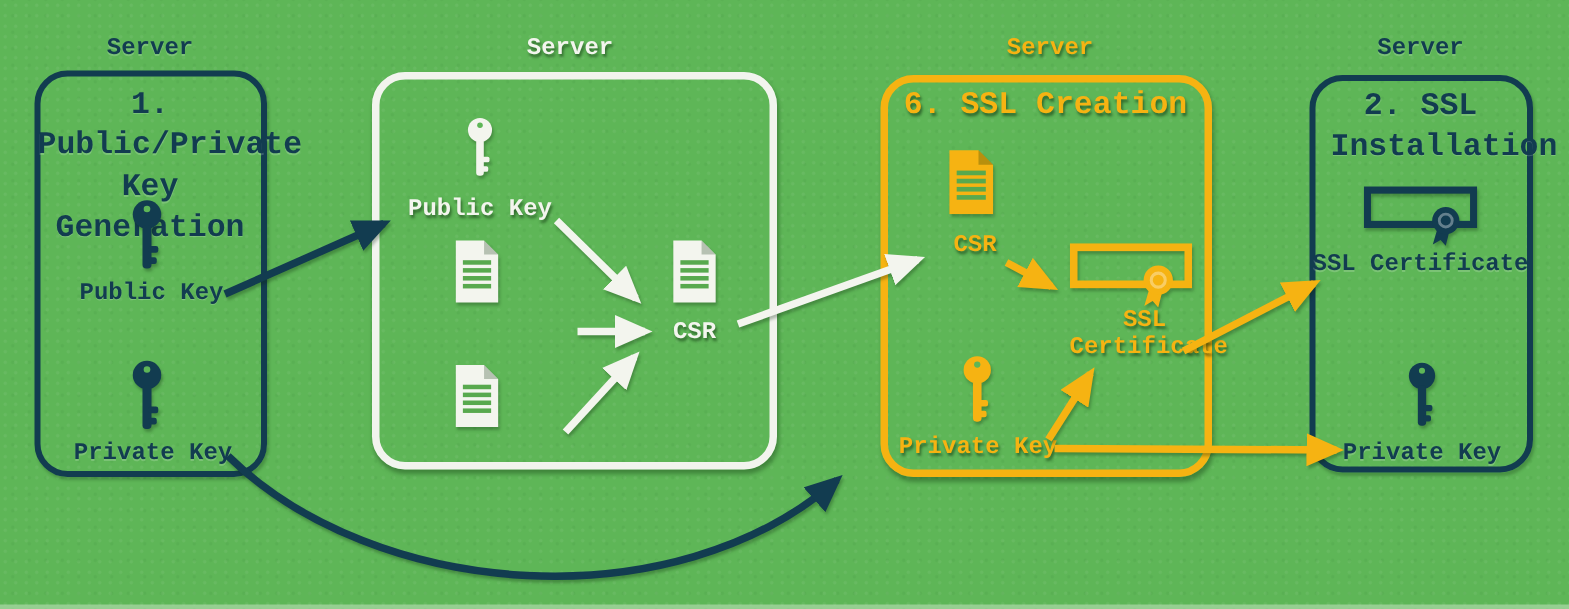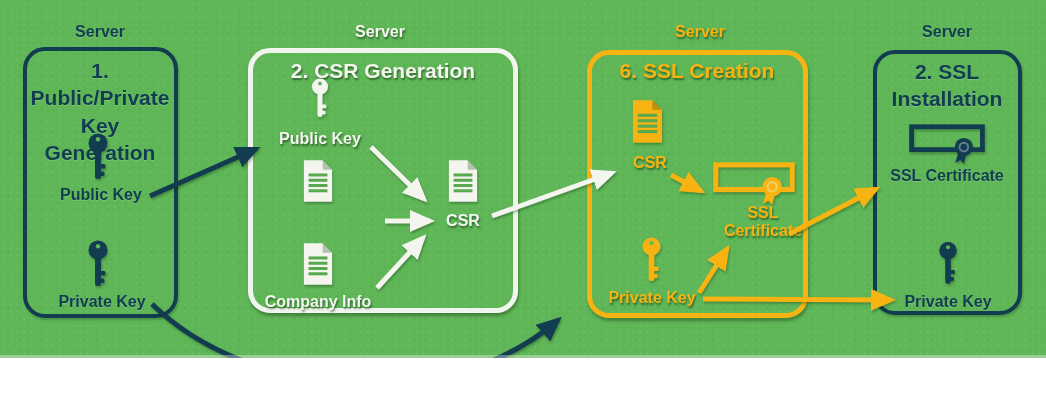--- a/index.html
+++ b/index.html
@@ -1,24 +1,24 @@
 <!DOCTYPE html>
 <html><head>
 <meta charset="utf-8">
 <style>
   html,body{margin:0;padding:0;}
   .canvas{
-    position:relative;width:1046px;height:358px;overflow:hidden;
+    position:relative;width:1046px;height:406px;overflow:hidden;
     background-color:#5eb657;
     background-image:
       radial-gradient(rgba(255,255,255,0.06) 1px, transparent 1.4px),
       radial-gradient(rgba(0,60,0,0.05) 1px, transparent 1.4px);
     background-size:7px 7px, 11px 11px;
     background-position:0 0, 3px 5px;
-    font-family:Liberation Sans, sans-serif;
+    font-family:Liberation Mono, monospace;
     font-weight:700;
   }
   .box{position:absolute;border-radius:22px;background:transparent;}
   .box.navy{border:4px solid #123c50;box-shadow:1px 2px 2px rgba(10,40,10,0.25);}
   .box.white{border:5px solid #f2f4ee;box-shadow:1px 3px 3px rgba(10,40,10,0.35);}
   .box.yellow{border:5px solid #f6b312;box-shadow:1px 3px 3px rgba(10,40,10,0.35);}
   .lbl{position:absolute;font-size:16px;line-height:1.15;text-align:center;white-space:nowrap;transform:translateX(-50%);}
   .lbl.wrap{white-space:normal;}
   .ttl{position:absolute;font-size:21px;line-height:1.3;text-align:center;transform:translateX(-50%);}
   .navy-t{color:#123c50;text-shadow:0 1px 0 rgba(255,255,255,0.18);}
@@ -71,32 +71,30 @@
       <use href="#ic-key"></use>
     </svg>
   <div class="lbl navy-t" style="left:101px;top:186px;">Public Key</div>
   <svg class="icon ic-navy" style="left:85px;top:239px;" width="26" height="50">
       <use href="#ic-key"></use>
     </svg>
   <div class="lbl navy-t" style="left:102px;top:293px;">Private Key</div>
 
   <div class="lbl white-t" style="left:380px;top:23px;">Server</div>
   <div class="box white" style="left:248px;top:48px;width:260px;height:255px;"></div>
-  <div class="ttl white-t" style="left:383px;top:57px;width:240px;">2. CSR Generation</div>
   <svg class="icon ic-white" style="left:309px;top:77px;" width="22" height="43">
       <use href="#ic-key"></use>
     </svg>
   <div class="lbl white-t" style="left:320px;top:130px;">Public Key</div>
   <svg class="icon ic-white" style="left:302px;top:160px;" width="32" height="42">
       <use href="#ic-doc"></use>
     </svg>
   <svg class="icon ic-white" style="left:302px;top:243px;" width="32" height="42">
       <use href="#ic-doc"></use>
     </svg>
-  <div class="lbl white-t" style="left:318px;top:293px;">Company Info</div>
   <svg class="icon ic-white" style="left:447px;top:160px;" width="32" height="42">
       <use href="#ic-doc"></use>
     </svg>
   <div class="lbl white-t" style="left:463px;top:212px;">CSR</div>
 
   <div class="lbl yellow-t" style="left:700px;top:23px;">Server</div>
   <div class="box yellow" style="left:587px;top:50px;width:211px;height:258px;"></div>
   <div class="ttl yellow-t" style="left:697px;top:57px;width:200px;">6. SSL Creation</div>
   <svg class="icon ic-yellow" style="left:631px;top:100px;" width="33" height="43">
       <use href="#ic-doc"></use>

